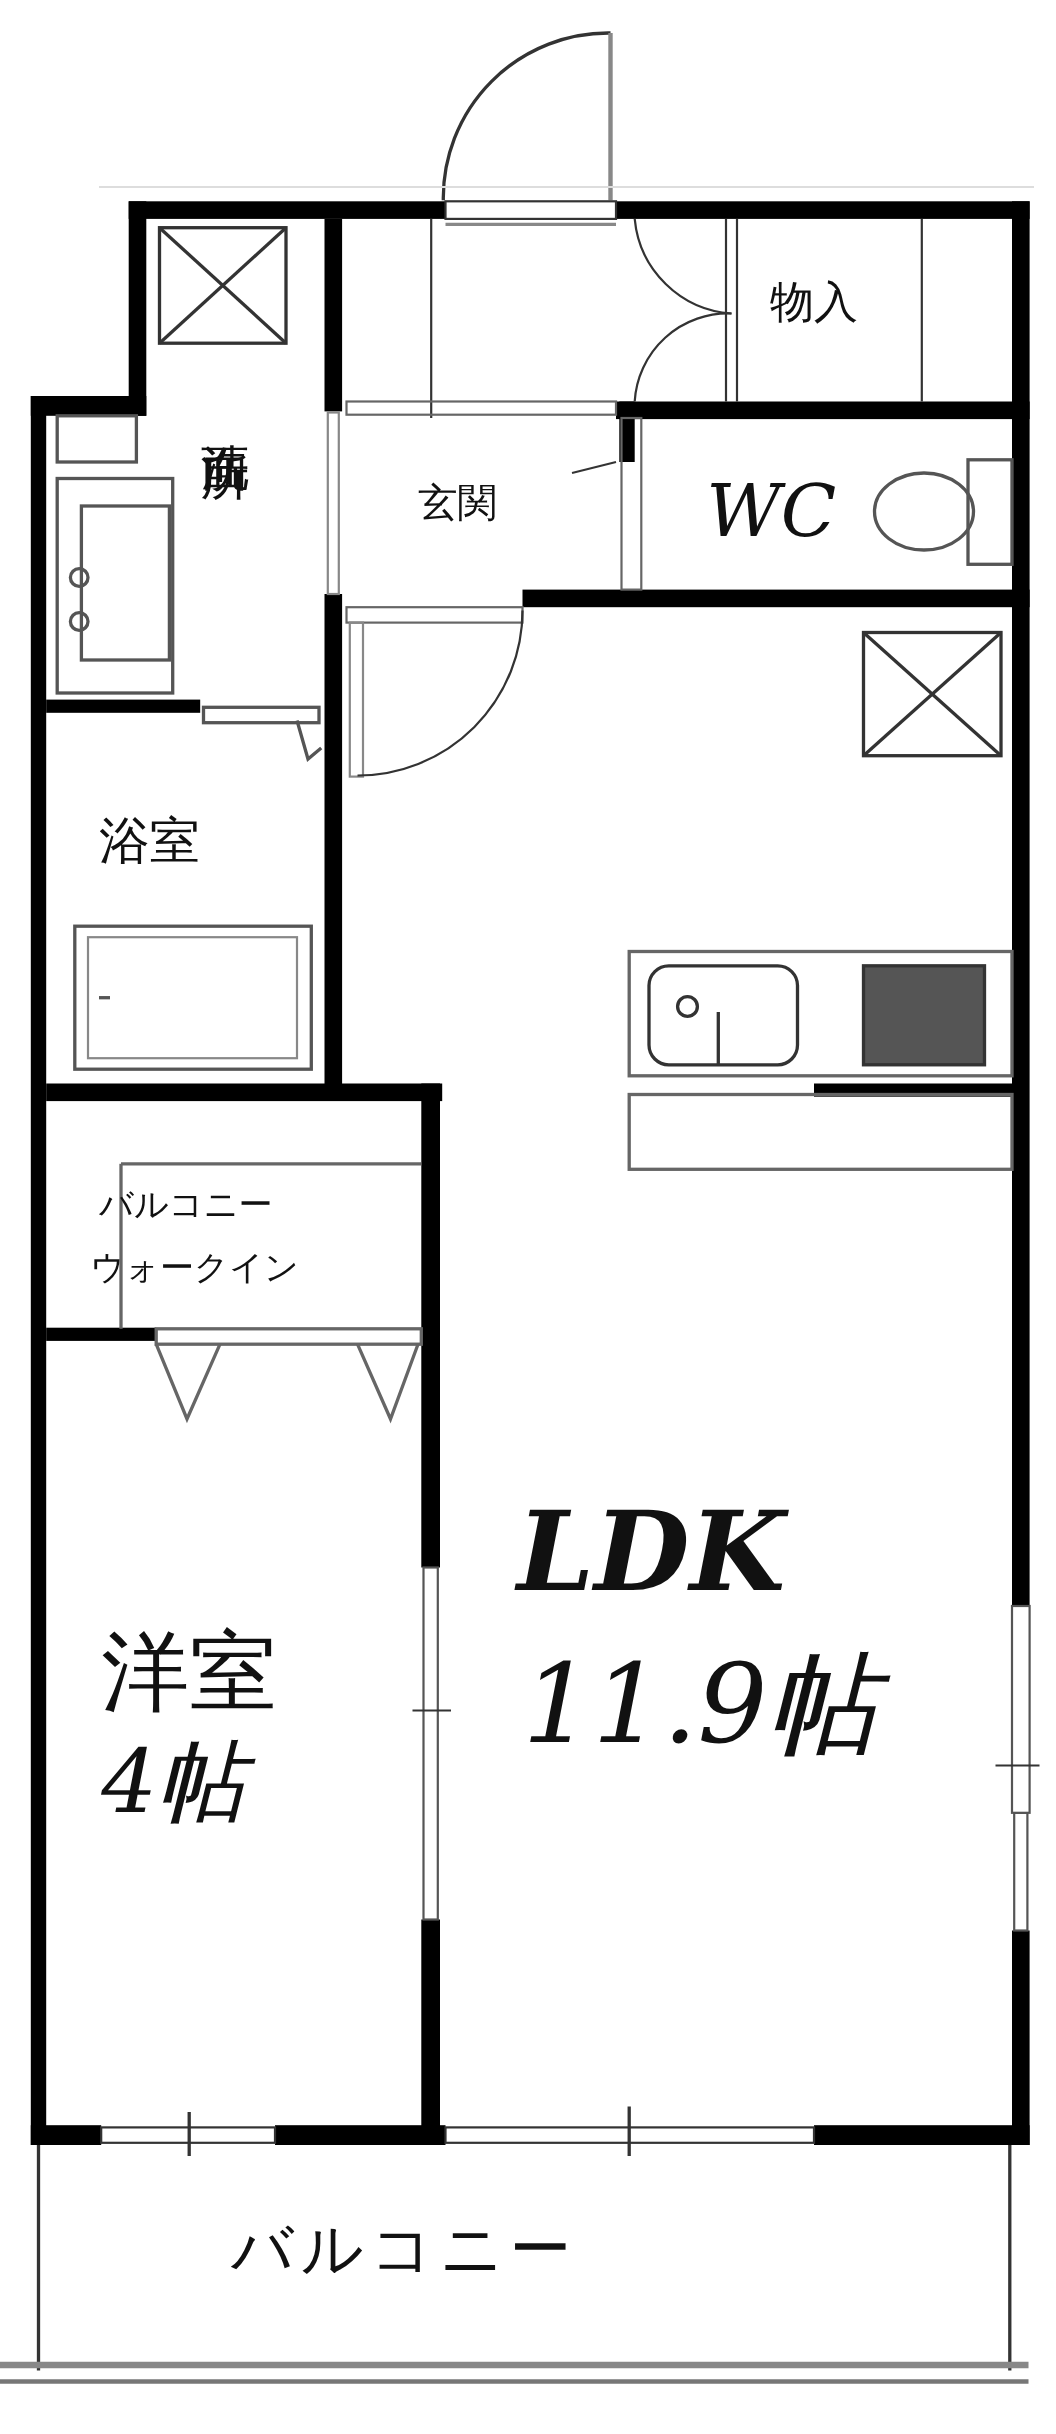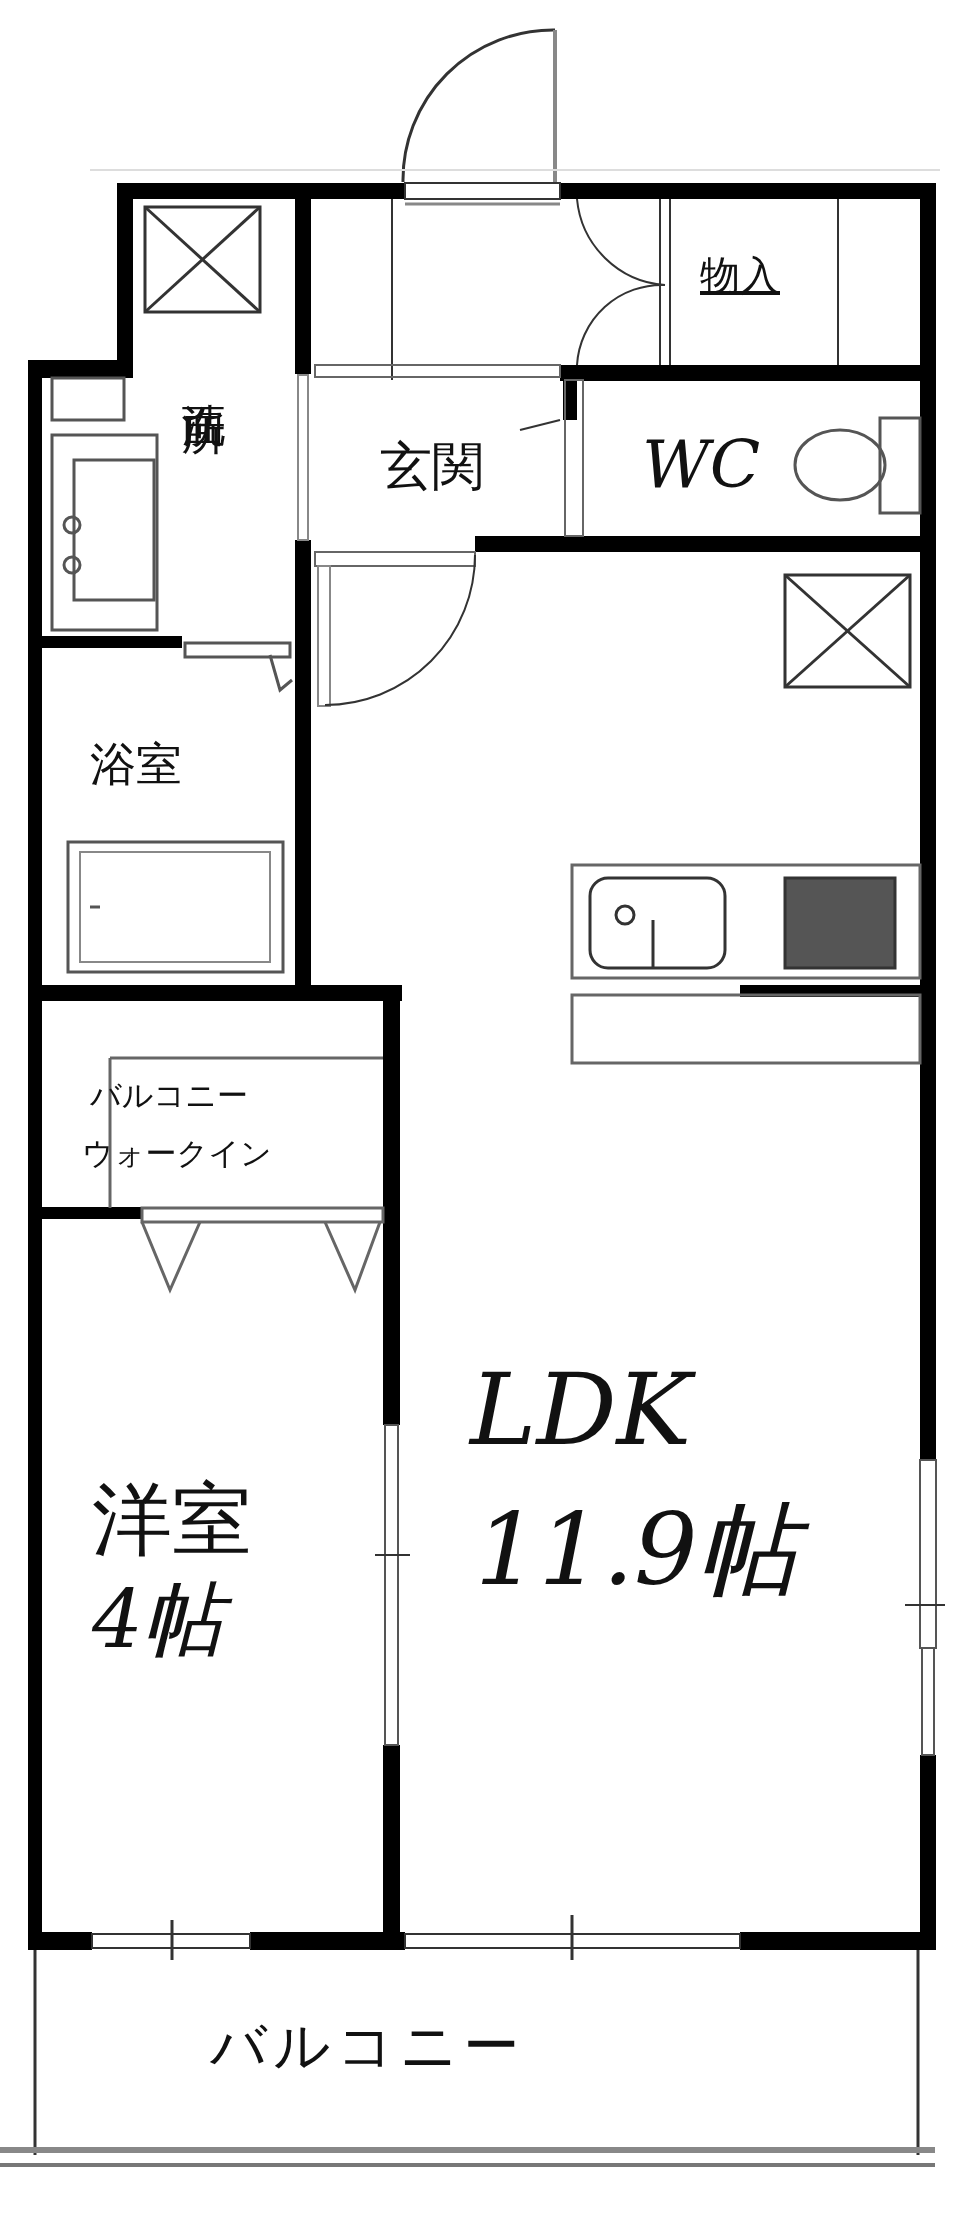--- a/index.html
+++ b/index.html
@@ -149,24 +149,24 @@
   </g>
 
   <g stroke="#333" stroke-width="3" fill="none">
     <line x1="35" y1="1950" x2="35" y2="2155"></line>
     <line x1="918" y1="1950" x2="918" y2="2155"></line>
     <line x1="0" y1="2150" x2="935" y2="2150" stroke="#888" stroke-width="6"></line>
     <line x1="0" y1="2165" x2="935" y2="2165" stroke="#777" stroke-width="4"></line>
   </g>
 </svg>
 
-<div class="lbl" style="left:700px;top:255px;font-size:40px;text-decoration:underline;">物入</div>
-<div class="lbl" style="left:380px;top:440px;font-size:52px;">玄関</div>
+<div class="lbl" style="left:700px;top:255px;font-size:40px;">物入</div>
+<div class="lbl" style="left:380px;top:440px;font-size:36px;">玄関</div>
 <div class="lbl it" style="left:642px;top:432px;font-size:66px;">WC</div>
 <div class="lbl vert" style="left:182px;top:368px;font-size:44px;">洗面所</div>
 <div class="lbl" style="left:90px;top:745px;font-size:46px;font-family:Liberation Mono, monospace;">浴室</div>
 <div class="lbl" style="left:90px;top:1080px;font-size:31px;">バルコニー</div>
 <div class="lbl" style="left:82px;top:1138px;font-size:31px;">ウォークイン</div>
 <div class="lbl" style="left:92px;top:1480px;font-size:80px;text-align:right;">洋室</div>
 <div class="lbl it" style="left:92px;top:1580px;font-size:80px;">4帖</div>
-<div class="lbl it" style="left:470px;top:1360px;font-size:100px;">LDK</div>
+<div class="lbl it" style="left:470px;top:1360px;font-size:100px;font-weight:bold;">LDK</div>
 <div class="lbl it" style="left:475px;top:1500px;font-size:100px;">11.9帖</div>
 <div class="lbl" style="left:210px;top:2018px;font-size:56px;letter-spacing:6px;">バルコニー</div>
 
 </body></html>

